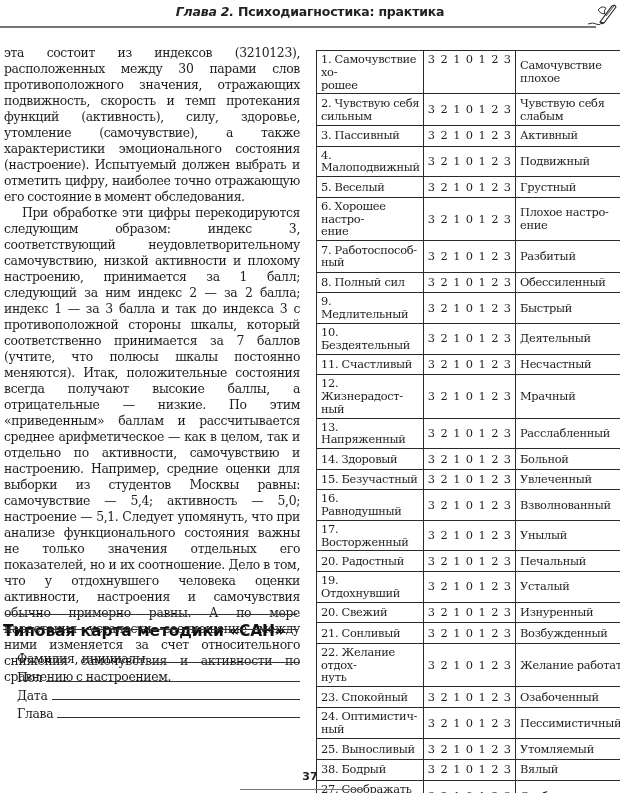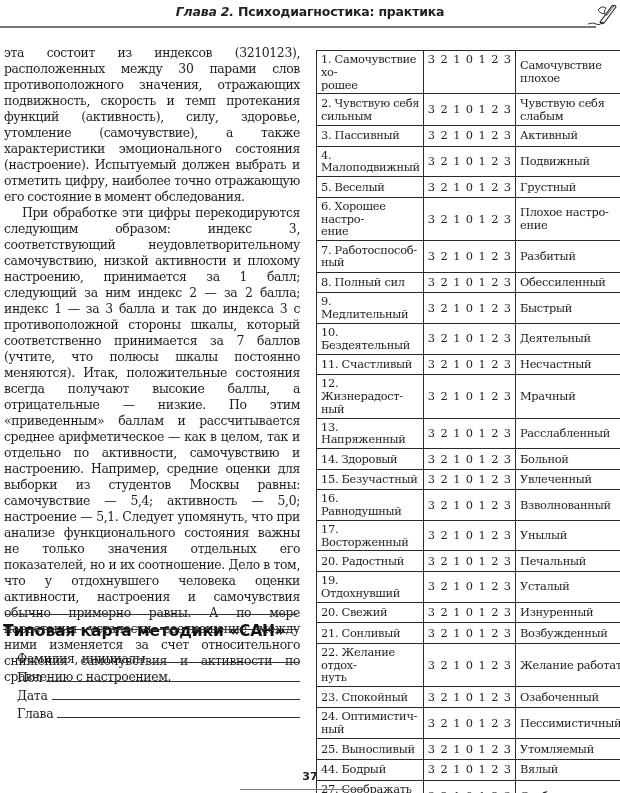--- a/index.html
+++ b/index.html
@@ -242,21 +242,21 @@
 ный</td>
         <td class="c2">3 2 1 0 1 2 3</td>
         <td class="c3">Пессимистичный</td>
       </tr>
       <tr class="single">
         <td class="c1">25. Выносливый</td>
         <td class="c2">3 2 1 0 1 2 3</td>
         <td class="c3">Утомляемый</td>
       </tr>
       <tr class="single">
-        <td class="c1">44. Бодрый</td>
+        <td class="c1">38. Бодрый</td>
         <td class="c2">3 2 1 0 1 2 3</td>
         <td class="c3">Вялый</td>
       </tr>
       <tr class="double">
         <td class="c1" style="white-space: pre-line;">27. Соображать
 трудно</td>
         <td class="c2">3 2 1 0 1 2 3</td>
         <td class="c3">Соображать легко</td>
       </tr>
     </tbody>

